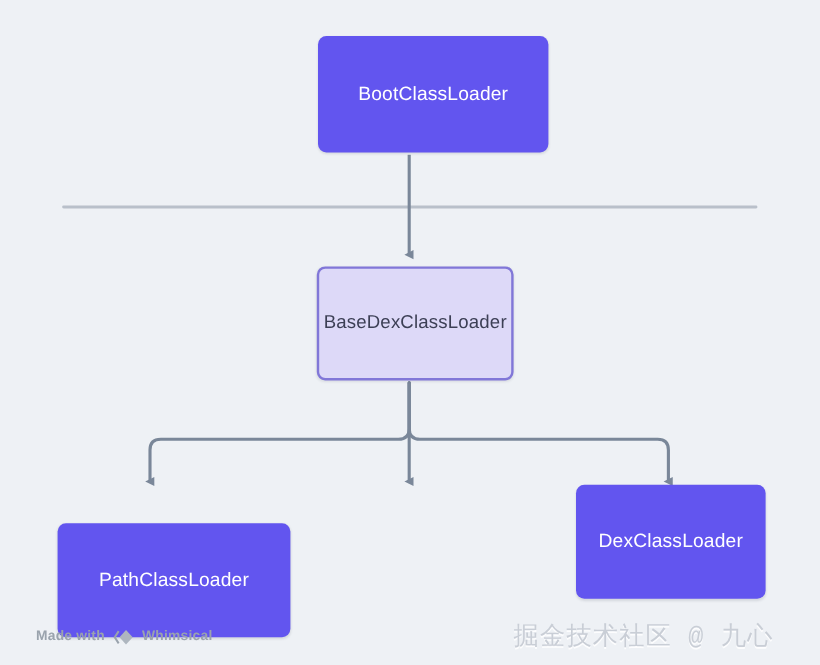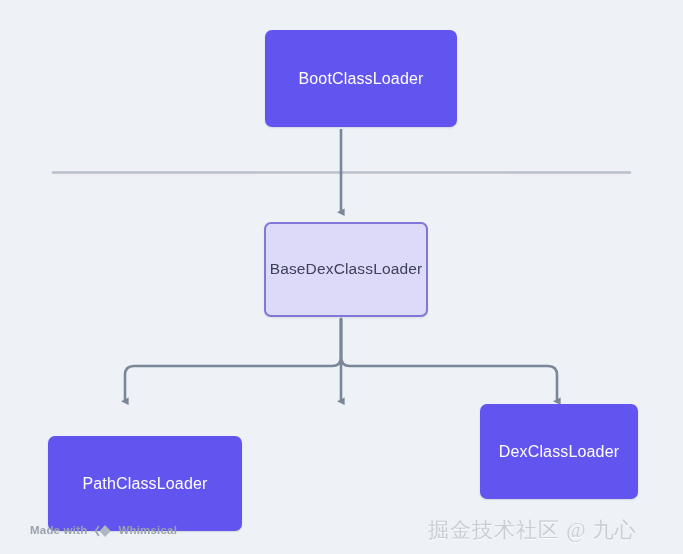--- a/index.html
+++ b/index.html
@@ -84,21 +84,21 @@
     line-height: 0;
   }
   #cn-watermark {
     position: absolute;
     left: 428px;
     top: 516px;
     font-size: 21px;
     color: #c9ced6;
     letter-spacing: 1px;
     white-space: nowrap;
-    font-family: Liberation Serif, serif;
+    font-family: Liberation Mono, monospace;
     text-shadow: 0 1px 0 rgba(255,255,255,0.85);
   }
 </style>
 </head>
 <body>
 
 <div id="canvas">
 
   <svg id="wires" viewBox="0 0 683 554" width="683" height="554">
     <defs>

